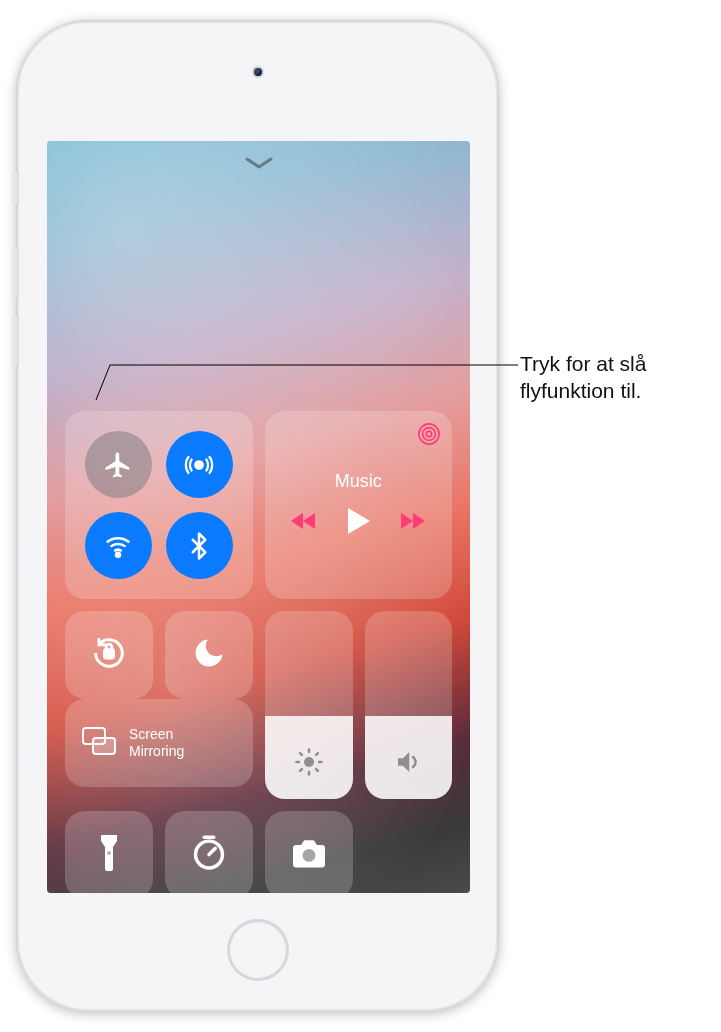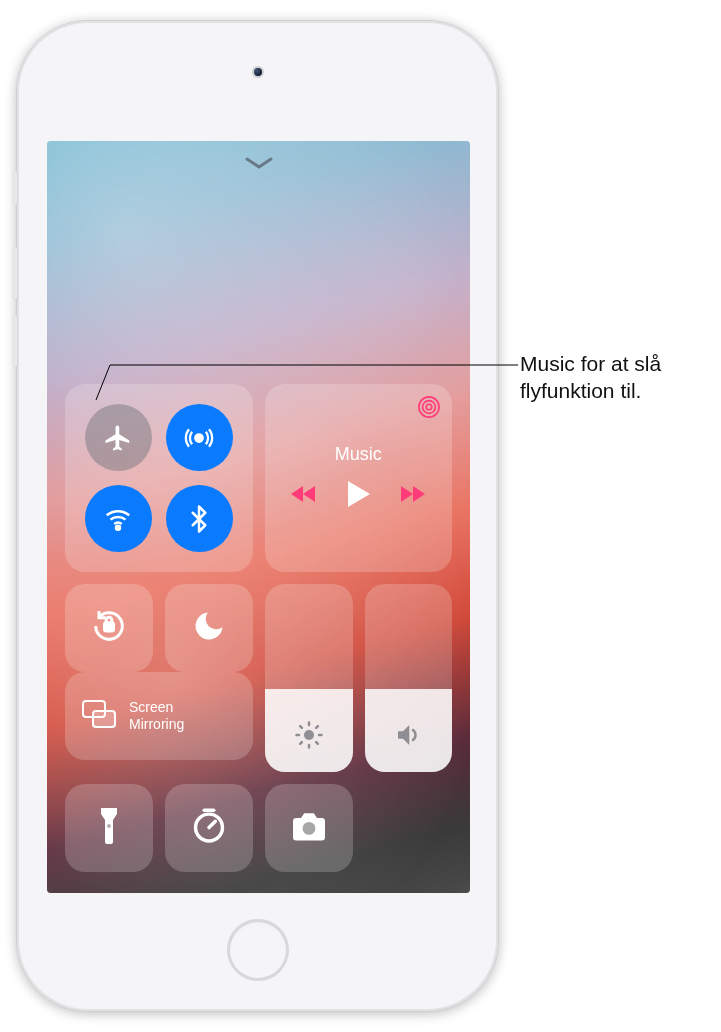--- a/index.html
+++ b/index.html
@@ -72,21 +72,21 @@
       border-radius: 2px;
       box-shadow: 0 0 2px rgba(0,0,0,0.12);
     }
     .sb-top { top: 150px; left: -4px; width: 4px; height: 34px; }
     .sb-vu  { top: 226px; left: -4px; width: 4px; height: 52px; }
     .sb-vd  { top: 294px; left: -4px; width: 4px; height: 52px; }
 
     .cc-container {
       position: absolute;
       inset: 0;
-      padding: 29px 18px 58px 18px;
+      padding: 56px 18px 58px 18px;
     }
     .cc-chevron {
       position: absolute;
       top: 16px;
       left: 50%;
       transform: translateX(-50%);
     }
     .cc-chevron svg { display: block; }
 
     .row { display: flex; gap: 12px; }
@@ -352,13 +352,13 @@
 
     </div>
   </div>
 
   <div class="home-button"></div>
 </div>
 
 <svg class="callout-line" style="left:0;top:0;" width="721" height="1032">
   <polyline points="96,400 110,365 518,365"></polyline>
 </svg>
-<div class="callout">Music for at slå flyfunktion til.</div>
+<div class="callout">Tryk for at slå flyfunktion til.</div>
 
 </body></html>

